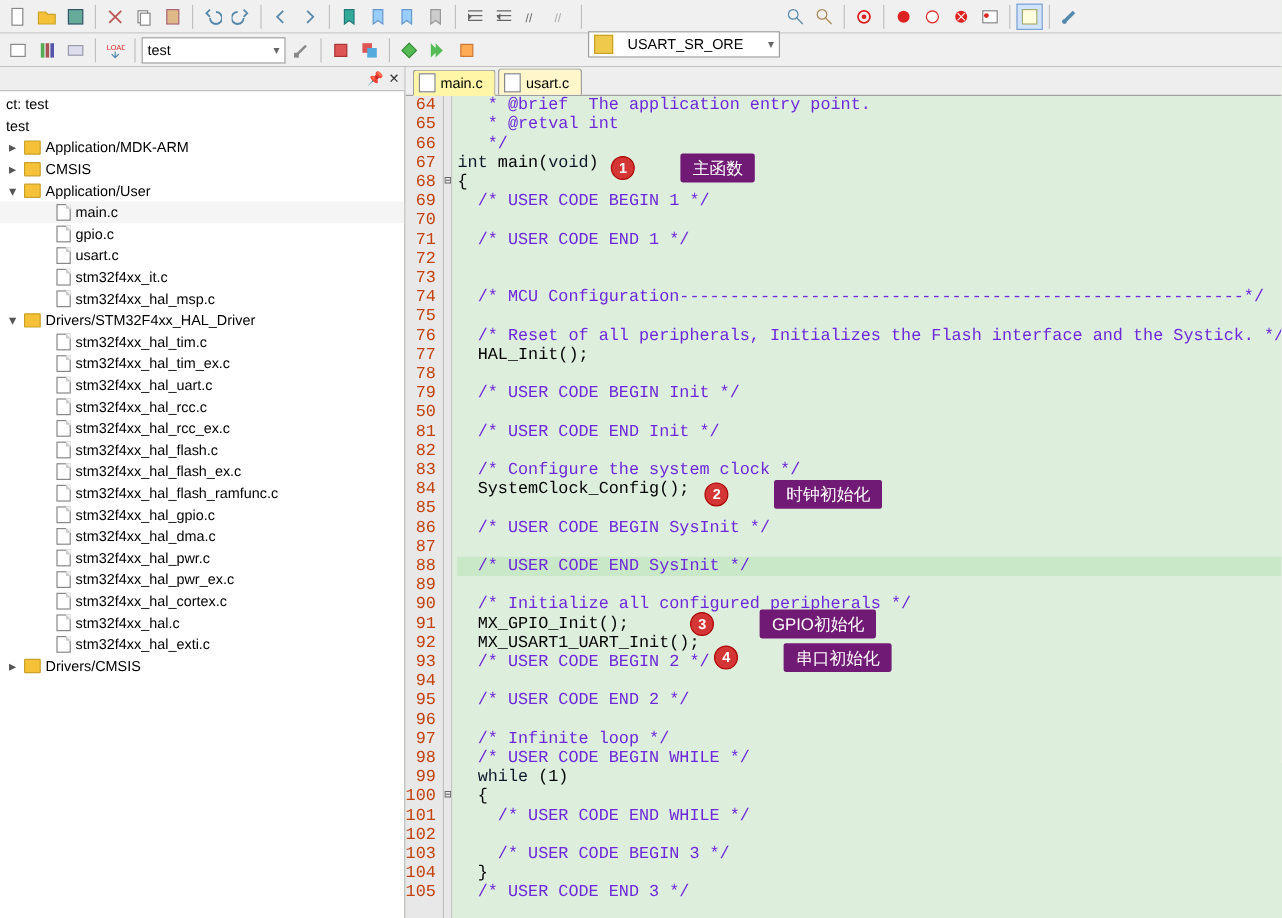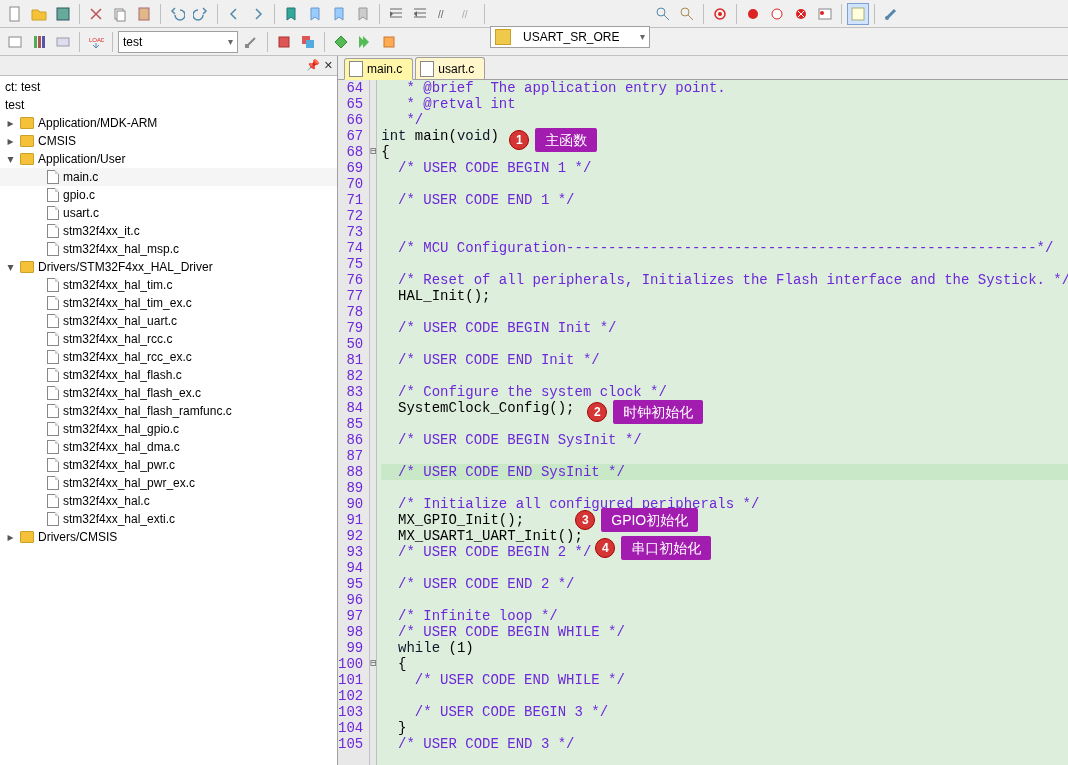--- a/index.html
+++ b/index.html
@@ -26,33 +26,33 @@
   .ico-file { width: 12px; height: 14px; background: white; border: 1px solid #888; display: inline-block; position: relative; flex-shrink: 0; }
   .ico-file::after { content: ""; position: absolute; top: -1px; right: -1px; border-top: 4px solid #f4f4f4; border-left: 4px solid #ccc; }
   .indent0 { padding-left: 5px; }
   .indent2 { padding-left: 32px; }
   .editor-pane { flex: 1; display: flex; flex-direction: column; background: #e8f0e0; overflow: hidden; }
   .tabbar { height: 24px; background: #eee; border-bottom: 1px solid #a0a0a0; display: flex; align-items: flex-end; padding-left: 6px; gap: 2px; }
   .tab { height: 22px; padding: 0 10px 0 22px; display: inline-flex; align-items: center; border: 1px solid #a0a0a0; border-bottom: none; background: #fff6cc; font-size: 12px; position: relative; cursor: pointer; border-radius: 3px 3px 0 0; }
   .tab.active { background: #fff6a8; border-bottom: 1px solid #fff6a8; margin-bottom: -1px; }
   .tab::before { content: ""; position: absolute; left: 4px; width: 12px; height: 14px; background: white; border: 1px solid #888; }
   .code-area { flex: 1; display: flex; overflow: hidden; position: relative; font-family: Consolas, "Courier New", monospace; font-size: 14px; line-height: 16px; background: #ddeedd; }
-  .gutter { width: 42px; background: #e8e8e8; text-align: right; padding-right: 6px; color: #6d28d9; border-right: 1px solid #c0c0c0; }
+  .gutter { width: 42px; background: #e8e8e8; text-align: right; padding-right: 6px; color: #c2410c; border-right: 1px solid #c0c0c0; }
   .gutter div { height: 16px; }
   .fold-col { width: 14px; background: #e8e8e8; border-right: 1px solid #c0c0c0; }
   .fold-col div { height: 16px; display: flex; align-items: center; justify-content: center; color: #666; font-size: 10px; cursor: pointer; }
   .code-lines { flex: 1; background: #ddeedd; padding-left: 4px; position: relative; }
   .code-lines .ln { height: 16px; white-space: pre; }
   .c-kw { color: #0f172a; }
   .c-cmt { color: #6d28d9; }
   .c-txt { color: #000; }
   .hl-line { background: #c8e8c8; }
   .anno { position: absolute; display: flex; align-items: center; gap: 6px; pointer-events: none; }
   .anno-badge { width: 20px; height: 20px; border-radius: 50%; background: #d43636; color: white; display: inline-flex; align-items: center; justify-content: center; font-family: Arial; font-size: 12px; font-weight: bold; border: 1px solid #a00; }
-  .anno-label { background: #a21caf; color: white; padding: 4px 10px; font-family: "Microsoft YaHei", sans-serif; font-size: 14px; border-radius: 2px; }
+  .anno-label { background: #701a75; color: white; padding: 4px 10px; font-family: "Microsoft YaHei", sans-serif; font-size: 14px; border-radius: 2px; margin-left: 32px; }
 </style>
 </head>
 <body>
 
 <div class="toolbar">
   <span class="tb-btn">
       <svg viewBox="0 0 16 16">
         <rect x="3" y="1" width="9" height="14" fill="#fff" stroke="#888"></rect>
       </svg>
     </span>
@@ -389,20 +389,25 @@
         </div>
         <div class="tree-row indent2">
           <span class="exp"></span>
           <span class="ico-file"></span>
           <span>stm32f4xx_hal_pwr.c</span>
         </div>
         <div class="tree-row indent2">
           <span class="exp"></span>
           <span class="ico-file"></span>
           <span>stm32f4xx_hal_pwr_ex.c</span>
+        </div>
+        <div class="tree-row indent2">
+          <span class="exp"></span>
+          <span class="ico-file"></span>
+          <span>stm32f4xx_hal_cortex.c</span>
         </div>
         <div class="tree-row indent2">
           <span class="exp"></span>
           <span class="ico-file"></span>
           <span>stm32f4xx_hal.c</span>
         </div>
         <div class="tree-row indent2">
           <span class="exp"></span>
           <span class="ico-file"></span>
           <span>stm32f4xx_hal_exti.c</span>

